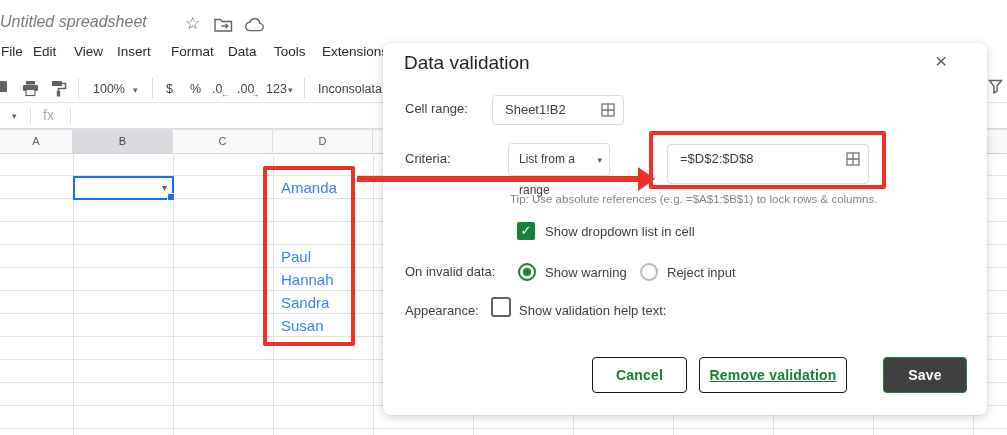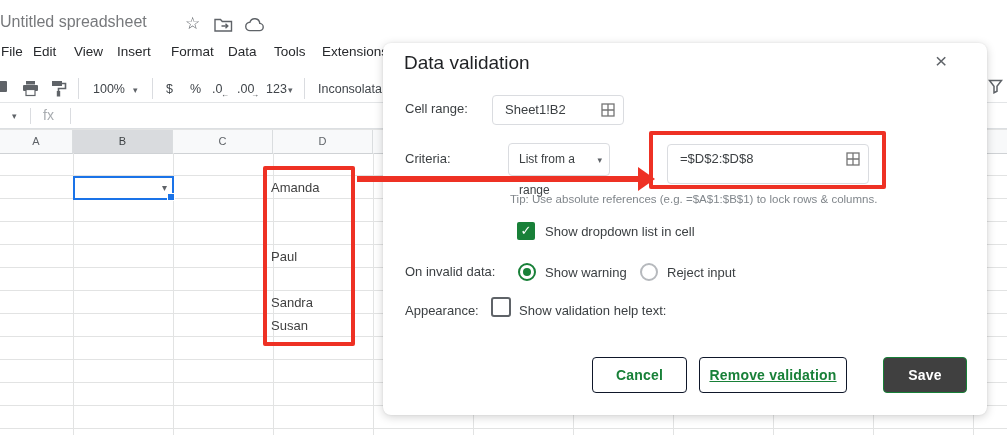--- a/index.html
+++ b/index.html
@@ -1,21 +1,21 @@
 <!DOCTYPE html>
 <html><head>
 <meta charset="utf-8">
 <style>
   * { margin:0; padding:0; box-sizing:border-box; }
   html,body { background:#fff; }
   body { font-family:"Liberation Sans", sans-serif; }
   #app { position:relative; width:1007px; height:435px; overflow:hidden; background:#fff; }
 
   
-  .doc-title { position:absolute; left:0; top:13px; font-size:16px; color:#77797c; }
+  .doc-title { position:absolute; left:0; top:13px; font-size:16px; color:#77797c;font-style:italic; }
   .tb-icon { position:absolute; color:#5f6368; }
   .star { left:185px; top:13px; font-size:17px; }
   .menu-item { position:absolute; top:44px; font-size:13.5px; color:#27292c; }
   .toolbar { position:absolute; left:0; top:75px; width:1007px; height:27px; }
   .tdiv { position:absolute; top:3px; width:1px; height:21px; background:#dadce0; }
   .ttxt { position:absolute; top:7px; font-size:12.5px; color:#40454a; }
   .caret { font-size:9px; color:#5f6368; }
   .mini-arrow { position:absolute; font-size:8px; color:#40454a; }
   .partial-icon { position:absolute; left:-3px; top:6px; width:10px; height:11px; background:#5f6368; border-radius:1px; }
 
@@ -29,22 +29,22 @@
                  border-top:1px solid #e2e3e3; z-index:1; }
   .ch { height:24px; background:#f8f9fa; border-right:1px solid #dadddf; border-bottom:1px solid #cfd2d5;
         font-size:11px; color:#5f6368; text-align:center; line-height:23px; flex:0 0 100px; }
   .ch.a { flex:0 0 73px; }
   .ch.sel { background:#d9dbde; color:#3c4043; }
   .grid-body { position:absolute; left:0; top:153px; width:1007px; height:282px; z-index:1;
     background-image:
       repeating-linear-gradient(to bottom, transparent 0, transparent 22px, #e2e3e3 22px, #e2e3e3 23px),
       repeating-linear-gradient(to right, transparent 0, transparent 99px, #e2e3e3 99px, #e2e3e3 100px);
     background-position: 0 0, -26px 0; }
-  .nc { position:absolute; left:271px; width:80px; height:23px; line-height:23px;
-        font-size:13px; color:#404040; z-index:2; }
+  .nc { position:absolute; left:281px; width:80px; height:23px; line-height:23px;
+        font-size:15px; color:#3b82f6; z-index:2; }
   .nc1{top:176px}.nc2{top:199px}.nc3{top:222px}.nc4{top:245px}.nc5{top:268px}.nc6{top:291px}.nc7{top:314px}
   .sel-cell { position:absolute; left:73px; top:176px; width:101px; height:24px;
               border:2px solid #1a73e8; z-index:3; background:transparent; }
   .sel-cell .caret { position:absolute; right:5px; top:4px; font-size:10px; color:#5f6368; }
   .fill-handle { position:absolute; left:167px; top:193px; width:8px; height:8px;
                  background:#1a73e8; border:1px solid #fff; z-index:4; }
   .funnel { position:absolute; left:988px; top:79px; z-index:10; }
 
   
   .red-box-names { position:absolute; left:263px; top:166px; width:92px; height:180px;
@@ -171,20 +171,21 @@
     <div class="ch"></div>
       <div class="ch"></div>
       <div class="ch"></div>
       <div class="ch"></div>
   </div>
 
   <div class="grid-body"></div>
 
   <div class="nc nc1">Amanda</div>
   <div class="nc nc4">Paul</div>
+  <div class="nc nc5">Hannah</div>
   <div class="nc nc6">Sandra</div>
   <div class="nc nc7">Susan</div>
 
   <div class="sel-cell">
     <span class="caret">▾</span>
   </div>
   <div class="fill-handle"></div>
 
   <div class="red-box-names"></div>
   <div class="red-arrow-line"></div>

